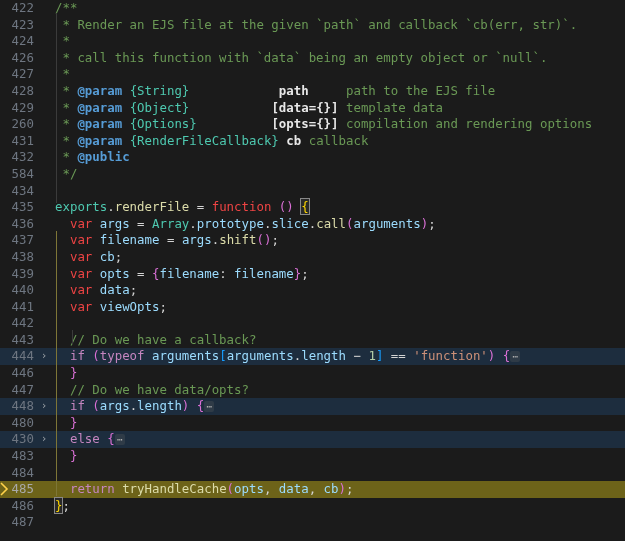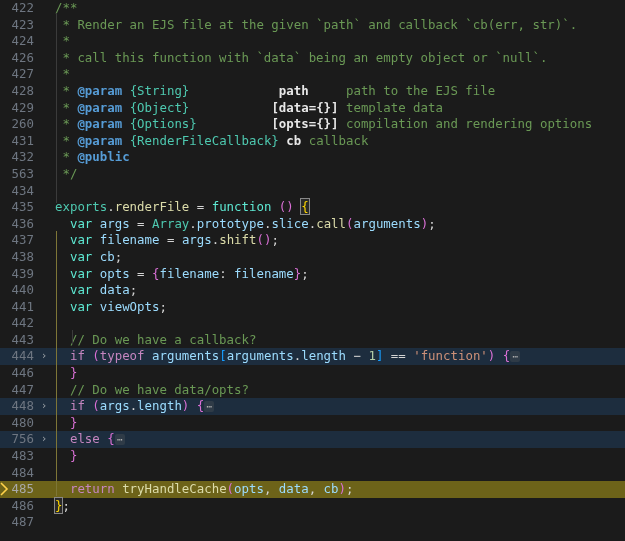--- a/index.html
+++ b/index.html
@@ -68,21 +68,21 @@
     width: 1px;
     background: #3b3b3b;
   }
   .guide.active { background: #7e7637; }
   
   .cmt  { color: #6a9955; }
   .jdoc-tag { color: #569cd6; font-weight: bold; }
   .jdoc-type{ color: #4ec9b0; }
   .jdoc-name{ color: #e8e8e8; font-weight: bold; }
   .kw   { color: #c586c0; }
-  .kw2  { color: #5eead4; }
+  .kw2  { color: #ef4444; }
   .var  { color: #9cdcfe; }
   .cls  { color: #4ec9b0; }
   .fn   { color: #dcdcaa; }
   .prop { color: #9cdcfe; }
   .num  { color: #b5cea8; }
   .str  { color: #ce9178; }
   .op   { color: #d4d4d4; }
   .punc { color: #ffd700; }
   .punc2{ color: #da70d6; }
   .punc3{ color: #179fff; }
@@ -107,37 +107,37 @@
       <div class="row"><div class="rowbg"></div><div class="gutter">422</div><div class="code"><span class="cmt">/**</span></div></div>
       <div class="row"><div class="rowbg"></div><div class="gutter">423</div><div class="code"><span class="cmt"> * Render an EJS file at the given `path` and callback `cb(err, str)`.</span></div></div>
       <div class="row"><div class="rowbg"></div><div class="gutter">424</div><div class="code"><span class="cmt"> *</span></div></div>
       <div class="row"><div class="rowbg"></div><div class="gutter">426</div><div class="code"><span class="cmt"> * call this function with `data` being an empty object or `null`.</span></div></div>
       <div class="row"><div class="rowbg"></div><div class="gutter">427</div><div class="code"><span class="cmt"> *</span></div></div>
       <div class="row"><div class="rowbg"></div><div class="gutter">428</div><div class="code"><span class="cmt"> * </span><span class="jdoc-tag">@param</span><span class="cmt"> </span><span class="jdoc-type">{String}</span><span class="cmt">            </span><span class="jdoc-name">path</span><span class="cmt">     path to the EJS file</span></div></div>
       <div class="row"><div class="rowbg"></div><div class="gutter">429</div><div class="code"><span class="cmt"> * </span><span class="jdoc-tag">@param</span><span class="cmt"> </span><span class="jdoc-type">{Object}</span><span class="cmt">           </span><span class="jdoc-name">[data={}]</span><span class="cmt"> template data</span></div></div>
       <div class="row"><div class="rowbg"></div><div class="gutter">260</div><div class="code"><span class="cmt"> * </span><span class="jdoc-tag">@param</span><span class="cmt"> </span><span class="jdoc-type">{Options}</span><span class="cmt">          </span><span class="jdoc-name">[opts={}]</span><span class="cmt"> compilation and rendering options</span></div></div>
       <div class="row"><div class="rowbg"></div><div class="gutter">431</div><div class="code"><span class="cmt"> * </span><span class="jdoc-tag">@param</span><span class="cmt"> </span><span class="jdoc-type">{RenderFileCallback}</span><span class="cmt"> </span><span class="jdoc-name">cb</span><span class="cmt"> callback</span></div></div>
       <div class="row"><div class="rowbg"></div><div class="gutter">432</div><div class="code"><span class="cmt"> * </span><span class="jdoc-tag">@public</span></div></div>
-      <div class="row"><div class="rowbg"></div><div class="gutter">563</div><div class="code"><span class="cmt"> */</span></div></div>
+      <div class="row"><div class="rowbg"></div><div class="gutter">584</div><div class="code"><span class="cmt"> */</span></div></div>
       <div class="row"><div class="rowbg"></div><div class="gutter">434</div><div class="code"></div></div>
       <div class="row"><div class="rowbg"></div><div class="gutter">435</div><div class="code"><span class="cls">exports</span><span class="op">.</span><span class="fn">renderFile</span><span class="op"> </span><span class="op">=</span><span class="op"> </span><span class="kw2">function</span><span class="op"> </span><span class="punc2">()</span><span class="op"> </span><span class="punc bracketbox">{</span></div></div>
       <div class="row"><div class="rowbg"></div><div class="gutter">436</div><div class="code"><span class="op">  </span><span class="kw2">var</span><span class="op"> </span><span class="var">args</span><span class="op"> </span><span class="op">=</span><span class="op"> </span><span class="cls">Array</span><span class="op">.</span><span class="prop">prototype</span><span class="op">.</span><span class="prop">slice</span><span class="op">.</span><span class="fn">call</span><span class="punc2">(</span><span class="var">arguments</span><span class="punc2">)</span><span class="op">;</span></div></div>
       <div class="row"><div class="rowbg"></div><div class="gutter">437</div><div class="code"><span class="op">  </span><span class="kw2">var</span><span class="op"> </span><span class="var">filename</span><span class="op"> </span><span class="op">=</span><span class="op"> </span><span class="var">args</span><span class="op">.</span><span class="fn">shift</span><span class="punc2">()</span><span class="op">;</span></div></div>
       <div class="row"><div class="rowbg"></div><div class="gutter">438</div><div class="code"><span class="op">  </span><span class="kw2">var</span><span class="op"> </span><span class="var">cb</span><span class="op">;</span></div></div>
       <div class="row"><div class="rowbg"></div><div class="gutter">439</div><div class="code"><span class="op">  </span><span class="kw2">var</span><span class="op"> </span><span class="var">opts</span><span class="op"> </span><span class="op">=</span><span class="op"> </span><span class="punc2">{</span><span class="var">filename</span><span class="op">: </span><span class="var">filename</span><span class="punc2">}</span><span class="op">;</span></div></div>
       <div class="row"><div class="rowbg"></div><div class="gutter">440</div><div class="code"><span class="op">  </span><span class="kw2">var</span><span class="op"> </span><span class="var">data</span><span class="op">;</span></div></div>
       <div class="row"><div class="rowbg"></div><div class="gutter">441</div><div class="code"><span class="op">  </span><span class="kw2">var</span><span class="op"> </span><span class="var">viewOpts</span><span class="op">;</span></div></div>
       <div class="row"><div class="rowbg"></div><div class="gutter">442</div></div>
       <div class="row"><div class="rowbg"></div><div class="gutter">443</div><div class="code"><span class="cmt">  // Do we have a callback?</span></div></div>
       <div class="row folded"><div class="rowbg"></div><div class="gutter">444</div><div class="fold">›</div><div class="code"><span class="op">  </span><span class="kw">if</span><span class="op"> </span><span class="punc2">(</span><span class="kw">typeof</span><span class="op"> </span><span class="var">arguments</span><span class="punc3">[</span><span class="var">arguments</span><span class="op">.</span><span class="prop">length</span><span class="op"> </span><span class="op">−</span><span class="op"> </span><span class="num">1</span><span class="punc3">]</span><span class="op"> </span><span class="op">==</span><span class="op"> </span><span class="str">'function'</span><span class="punc2">)</span><span class="op"> </span><span class="punc2">{</span><span class="ellip">⋯</span></div></div>
       <div class="row"><div class="rowbg"></div><div class="gutter">446</div><div class="code"><span class="op">  </span><span class="punc2">}</span></div></div>
       <div class="row"><div class="rowbg"></div><div class="gutter">447</div><div class="code"><span class="cmt">  // Do we have data/opts?</span></div></div>
       <div class="row folded"><div class="rowbg"></div><div class="gutter">448</div><div class="fold">›</div><div class="code"><span class="op">  </span><span class="kw">if</span><span class="op"> </span><span class="punc2">(</span><span class="var">args</span><span class="op">.</span><span class="prop">length</span><span class="punc2">)</span><span class="op"> </span><span class="punc2">{</span><span class="ellip">⋯</span></div></div>
       <div class="row"><div class="rowbg"></div><div class="gutter">480</div><div class="code"><span class="op">  </span><span class="punc2">}</span></div></div>
-      <div class="row folded"><div class="rowbg"></div><div class="gutter">756</div><div class="fold">›</div><div class="code"><span class="op">  </span><span class="kw">else</span><span class="op"> </span><span class="punc2">{</span><span class="ellip">⋯</span></div></div>
+      <div class="row folded"><div class="rowbg"></div><div class="gutter">430</div><div class="fold">›</div><div class="code"><span class="op">  </span><span class="kw">else</span><span class="op"> </span><span class="punc2">{</span><span class="ellip">⋯</span></div></div>
       <div class="row"><div class="rowbg"></div><div class="gutter">483</div><div class="code"><span class="op">  </span><span class="punc2">}</span></div></div>
       <div class="row"><div class="rowbg"></div><div class="gutter">484</div><div class="code"></div></div>
       <div class="row debugline"><div class="rowbg"></div><div class="marker"><svg width="13" height="14" viewBox="0 0 13 14">
             <path d="M1 1 L7 7 L1 13" fill="none" stroke="#ffd24a" stroke-width="1.6"></path>
           </svg></div><div class="gutter">485</div><div class="code"><span class="op">  </span><span class="kw">return</span><span class="op"> </span><span class="fn">tryHandleCache</span><span class="punc2">(</span><span class="var">opts</span><span class="op">, </span><span class="var">data</span><span class="op">, </span><span class="var">cb</span><span class="punc2">)</span><span class="op">;</span></div></div>
       <div class="row"><div class="rowbg"></div><div class="gutter">486</div><div class="code"><span class="punc bracketbox">}</span><span class="op">;</span></div></div>
       <div class="row"><div class="rowbg"></div><div class="gutter">487</div><div class="code"></div></div>
     </div>
 
   <div class="guide active" style="left:56px; top:231px; height:265px;"></div>

